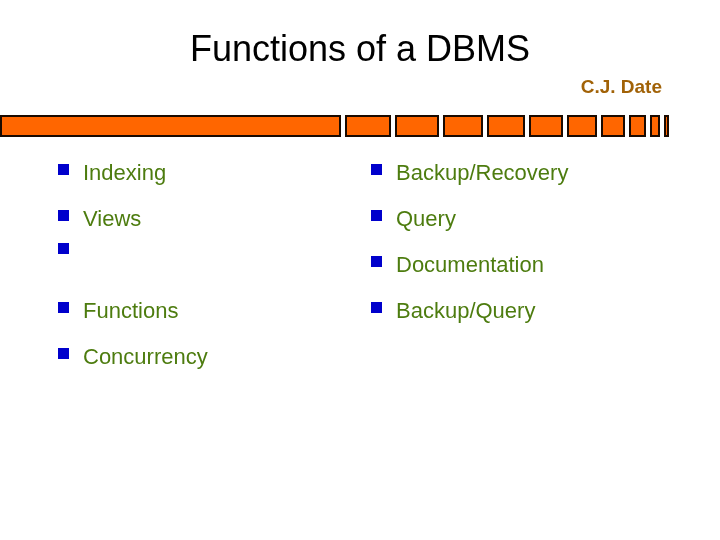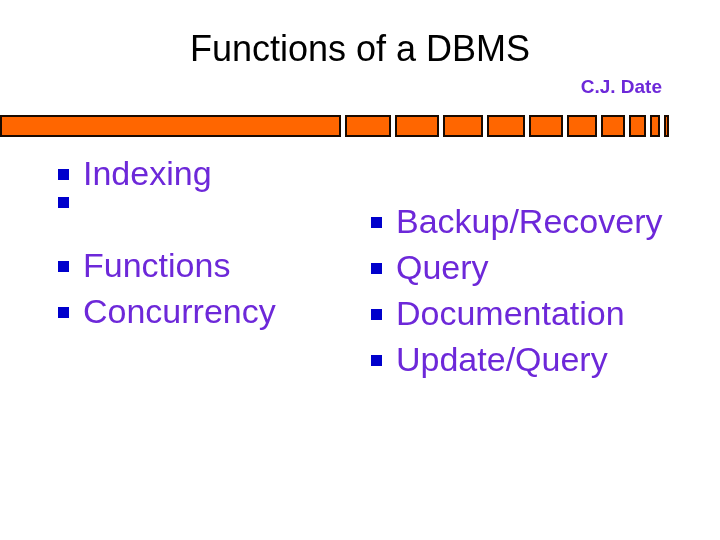--- a/index.html
+++ b/index.html
@@ -41,21 +41,21 @@
   }
   .slide-subtitle {
     position: absolute;
     top: 48px;
     left: 0;
     width: 662px;
     text-align: right;
     font-size: 19px;
     line-height: 22px;
     font-weight: bold;
-    color: #6d28d9;
+    color: #a16207;
   }
 
   
   .divider-bar {
     position: absolute;
     left: 0;
     top: 115px;
     height: 22px;
     width: 720px;
   }
@@ -74,41 +74,41 @@
     left: 0;
     top: 156px;
     width: 720px;
     height: 240px;
   }
   .column {
     position: absolute;
     top: 0;
   }
   .col-left  { left: 58px;  width: 300px; }
-  .col-right { left: 371px; width: 330px; margin-top: 48px; }
+  .col-right { left: 371px; width: 330px; }
 
   .bullet-row {
     display: flex;
     align-items: baseline;
     height: 46px;
   }
   .bullet-marker {
     width: 11px;
     height: 11px;
     min-width: 11px;
     background: #0000CC;
     display: inline-block;
     position: relative;
     top: -5px;
     margin-right: 14px;
   }
   .bullet-text {
-    font-size: 34px;
+    font-size: 22px;
     line-height: 34px;
-    color: #6d28d9;
+    color: #4d7c0f;
     white-space: nowrap;
     text-align: right;
   }
 </style>
 </head>
 <body>
 
 <div class="slide">
 
   <div class="title-area">
@@ -131,20 +131,24 @@
     </div>
 
   <div class="body-area">
     <div class="column col-left">
         <div class="bullet-row">
           <span class="bullet-marker" style="background: rgb(0, 0, 204);"></span>
           <span class="bullet-text">Indexing</span>
         </div>
         <div class="bullet-row">
           <span class="bullet-marker" style="background: rgb(0, 0, 204);"></span>
+          <span class="bullet-text">Views</span>
+        </div>
+        <div class="bullet-row">
+          <span class="bullet-marker" style="background: rgb(0, 0, 204);"></span>
         </div>
         <div class="bullet-row">
           <span class="bullet-marker" style="background: rgb(0, 0, 204);"></span>
           <span class="bullet-text">Functions</span>
         </div>
         <div class="bullet-row">
           <span class="bullet-marker" style="background: rgb(0, 0, 204);"></span>
           <span class="bullet-text">Concurrency</span>
         </div>
       </div>
@@ -156,18 +160,18 @@
         <div class="bullet-row">
           <span class="bullet-marker" style="background: rgb(0, 0, 204);"></span>
           <span class="bullet-text">Query</span>
         </div>
         <div class="bullet-row">
           <span class="bullet-marker" style="background: rgb(0, 0, 204);"></span>
           <span class="bullet-text">Documentation</span>
         </div>
         <div class="bullet-row">
           <span class="bullet-marker" style="background: rgb(0, 0, 204);"></span>
-          <span class="bullet-text">Update/Query</span>
+          <span class="bullet-text">Backup/Query</span>
         </div>
       </div>
   </div>
 
 </div>
 
 </body></html>

